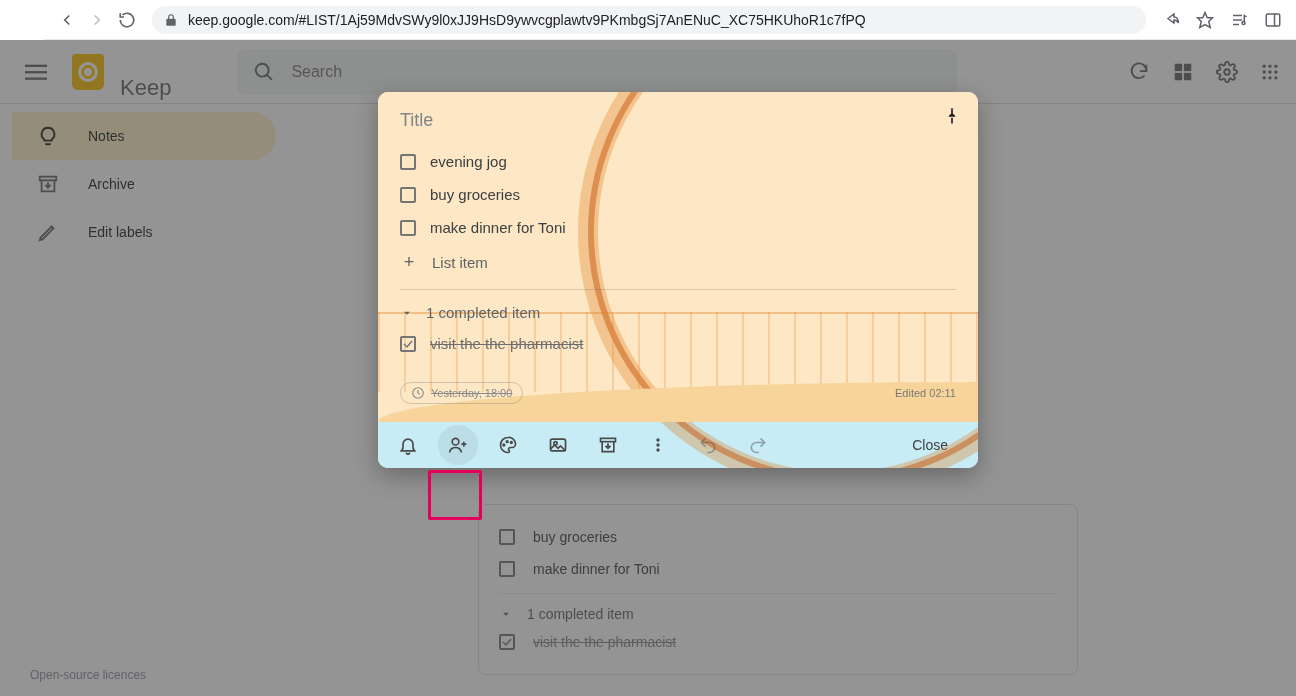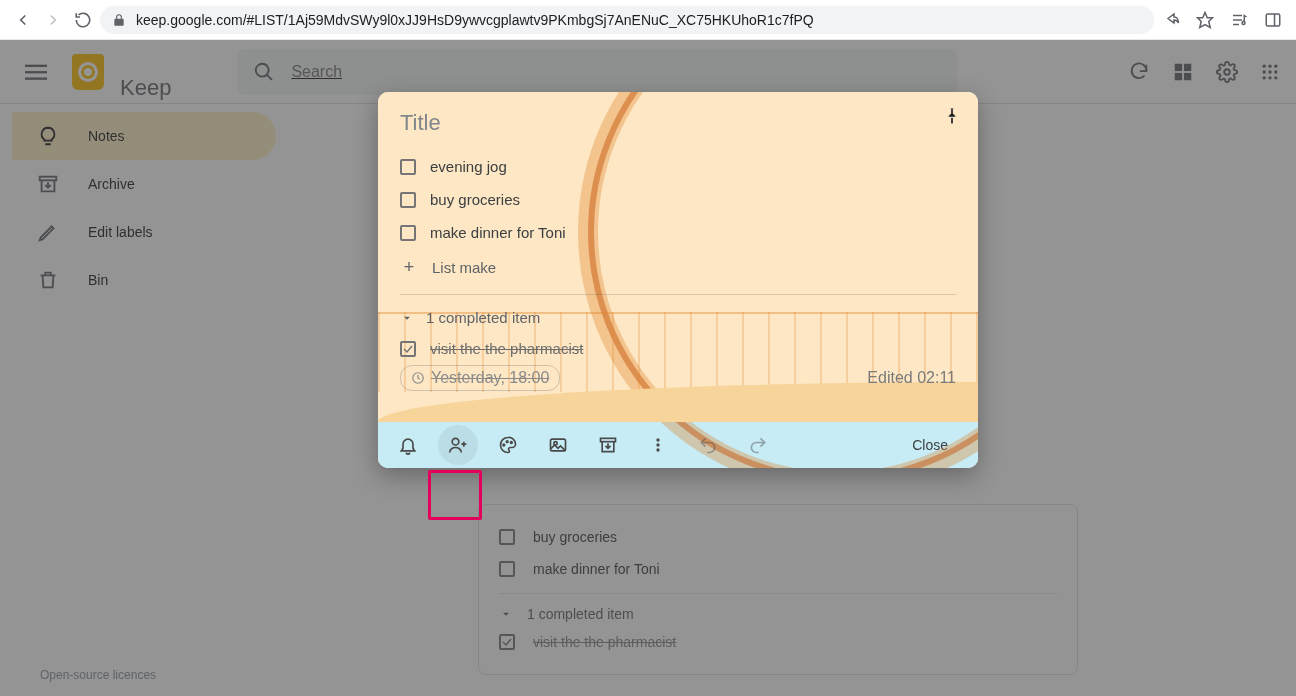--- a/index.html
+++ b/index.html
@@ -1,42 +1,42 @@
 <!DOCTYPE html>
 <html><head>
 <meta charset="utf-8">
 <style>
   * { box-sizing: border-box; margin: 0; padding: 0; font-family: Arial, Helvetica, sans-serif; }
   html, body { width: 1296px; height: 696px; overflow: hidden; background: #fff; }
   svg { display: block; }
 
   
-  .chrome { height: 40px; display: flex; align-items: center; padding: 0 8px; gap: 8px; background: #fff; border-bottom: 1px solid #e8e8e8; }
+  .chrome { height: 40px; display: flex; align-items: center; padding: 0 8px; gap: 16px; background: #fff; border-bottom: 1px solid #e8e8e8; margin-left: 44px; }
   .chrome .nav { display: flex; gap: 12px; align-items: center; color: #5f6368; padding-left: 6px; }
   .addr { flex: 1; height: 28px; background: #f1f3f4; border-radius: 14px; display: flex; align-items: center; padding: 0 12px; gap: 10px; color: #202124; font-size: 14px; }
   .addr .lock { color: #5f6368; }
   .chrome .right { display: flex; gap: 16px; align-items: center; color: #5f6368; padding-right: 6px; }
 
   
   .app-header { height: 64px; display: flex; align-items: center; padding: 0 16px; gap: 16px; border-bottom: 1px solid #dadce0; }
   .hamburger { width: 40px; height: 40px; display:flex; align-items:center; justify-content:center; color:#5f6368; }
   .logo { width: 32px; height: 36px; background:#fbbc04; border-radius:4px 4px 6px 6px; position:relative; display:flex; align-items:center; justify-content:center; }
   .logo::after { content:""; width:14px; height:14px; background:#fff; border-radius:50%; border:3px solid #fff; box-shadow: inset 0 0 0 3px #fbbc04; }
   .app-name { font-size: 22px; color: #5f6368; margin-top: 32px; }
   .search { flex: 0 0 720px; margin-left: 50px; height: 46px; background: #f1f3f4; border-radius: 8px; display:flex; align-items:center; padding: 0 16px; gap: 16px; color:#5f6368; }
-  .search input { border:none; background:transparent; font-size:16px; outline:none; flex:1; color:#202124;text-decoration:underline; }
+  .search input { border:none; background:transparent; font-size:16px; outline:none; flex:1; color:#202124; }
   .header-actions { margin-left:auto; display:flex; gap: 22px; align-items:center; color:#5f6368; }
 
   .layout { display:flex; height: calc(696px - 40px - 64px); padding-left: 12px; }
   .sidebar { width: 280px; padding-top: 8px; }
   .side-item { height: 48px; display:flex; align-items:center; padding-left: 24px; gap: 28px; color:#202124; font-size:14px; border-radius: 0 24px 24px 0; margin-right: 16px;}
   .side-item.active { background:#feefc3; }
   .side-item .ic { color:#5f6368; width:24px; display:flex; justify-content:center;}
   .side-item.active .ic { color:#202124; }
-  .footer-link { position:absolute; left: 40px; bottom: 14px; font-size:12px; color:#5f6368;text-align:center;}
+  .footer-link { position:absolute; left: 30px; bottom: 14px; font-size:12px; color:#5f6368;text-align:center;}
 
   .main { flex:1; position:relative; padding-top: 8px; }
   .pinned-label { position:absolute; top: 0; left: 192px; font-size:11px; letter-spacing: 0.8px; color:#5f6368; text-transform:uppercase;}
 
   
   .bg-card { position:absolute; left: 186px; top: 400px; width: 600px; background:#fff; border:1px solid #e0e0e0; border-radius: 8px; padding: 16px 20px; color:#202124;}
   .bg-card .row { display:flex; align-items:center; gap: 18px; padding: 8px 0; font-size:14px; color:#3c4043;}
   .bg-card .cbox { width:16px; height:16px; border:2px solid #757575; border-radius:2px; flex-shrink:0; display:flex;align-items:center;justify-content:center;}
   .bg-card .strike { text-decoration: line-through; color:#80868b;}
   .bg-card hr { border:none; border-top:1px solid #e8e8e8; margin:8px 0;}
@@ -46,33 +46,33 @@
   .overlay { position:absolute; inset:0; top:40px; background: rgba(60,60,60,0.55); }
 
   .modal { position:absolute; left: 378px; top: 92px; width: 600px; border-radius: 10px; overflow:hidden; box-shadow: 0 8px 24px rgba(0,0,0,.3); background:#fff;}
   .modal-body { position:relative; padding: 18px 22px 14px; min-height: 330px; background: linear-gradient(#fde7c4,#fde7c4); }
   
   .coaster-ring { position:absolute; right:-120px; top:-120px; width:520px; height:520px; border: 20px solid rgba(224,132,40,0.35); border-radius:50%; }
   .coaster-ring2 { position:absolute; right:-110px; top:-110px; width:500px; height:500px; border: 6px solid rgba(200,90,20,0.5); border-radius:50%; }
   .track { position:absolute; left:0; bottom:30px; width:100%; height:80px; background: repeating-linear-gradient(90deg, rgba(224,132,40,0.25) 0 2px, transparent 2px 26px); border-top: 2px solid rgba(224,132,40,0.4); }
   .dune { position:absolute; left:0; bottom:0; width:100%; height:40px; background:#f7d59a; border-top-left-radius: 100% 40px; }
 
-  .modal-title { position:relative; z-index:2; font-size: 22px; color:#80868b; margin-bottom: 14px;}
+  .modal-title { position:relative; z-index:2; font-size: 18px; color:#80868b; margin-bottom: 14px;}
   .pin { position:absolute; right: 16px; top: 14px; z-index:2; color:#202124;}
   .mlist { position:relative; z-index:2; }
   .mrow { display:flex; align-items:center; gap: 14px; padding: 8px 0; font-size:15px; color:#3c4043;}
   .mrow .cbox { width:16px; height:16px; border:2px solid #757575; border-radius:2px; flex-shrink:0; display:flex;align-items:center;justify-content:center;}
   .mrow.add { color:#5f6368; }
   .mrow.add .plus { width:18px; text-align:center; color:#5f6368; font-size:18px;}
   .msep { border:none; border-top:1px solid rgba(100,100,100,0.25); margin: 8px 0;}
   .mcomp { display:flex; align-items:center; gap: 12px; color:#5f6368; font-size:15px; padding: 6px 0;}
   .mdone .cbox { background: transparent; }
   .mdone .cbox svg { color:#757575; }
   .mdone span.t { text-decoration: line-through; color:#6d6d6d;}
-  .meta { position:relative; z-index:2; display:flex; justify-content:space-between; align-items:center; font-size:16px; color:#7a7a7a;}
+  .meta { position:relative; z-index:2; display:flex; justify-content:space-between; align-items:center; margin-top: 22px; font-size:11px; color:#7a7a7a;}
   .chip { display:inline-flex; align-items:center; gap:6px; border:1px solid rgba(120,120,120,.35); padding: 3px 10px; border-radius: 12px; text-decoration: line-through; color:#8a8a8a;}
 
   .modal-toolbar { height: 46px; background:#c7ecf5; display:flex; align-items:center; padding: 0 10px; gap: 10px;}
   .tbtn { width:40px; height:40px; display:flex; align-items:center; justify-content:center; color:#4a4a4a; border-radius:50%;}
   .tbtn.hover { background: rgba(0,0,0,0.06); }
   .tbtn svg { width:20px; height:20px; }
   .close-btn { margin-left:auto; padding: 8px 20px; font-size:14px; color:#3c4043; border-radius:4px;}
   .highlight-box { position:absolute; border:3px solid #e4005a; border-radius:2px; pointer-events:none;}
 </style>
 </head>
@@ -209,28 +209,20 @@
       <span>Archive</span>
     </div>
     <div class="side-item">
       <span class="ic">
           <svg width="22" height="22" viewBox="0 0 24 24" fill="none" stroke="currentColor" stroke-width="2">
             <path d="M3 21l3-1 12-12-2-2L4 18zM15 5l2 2"></path>
           </svg>
         </span>
       <span>Edit labels</span>
     </div>
-    <div class="side-item">
-      <span class="ic">
-          <svg width="22" height="22" viewBox="0 0 24 24" fill="none" stroke="currentColor" stroke-width="2">
-            <path d="M4 7h16M9 7V4h6v3M6 7l1 13h10l1-13"></path>
-          </svg>
-        </span>
-      <span>Bin</span>
-    </div>
   </div>
 
   <div class="main">
     <div class="pinned-label">PINNED</div>
 
     <div class="bg-card">
       <div class="row">
           <div class="cbox"></div>
           <span>buy groceries</span>
         </div>
@@ -281,21 +273,21 @@
       <div class="mrow">
           <div class="cbox"></div>
           <span>buy groceries</span>
         </div>
       <div class="mrow">
           <div class="cbox"></div>
           <span>make dinner for Toni</span>
         </div>
       <div class="mrow add">
           <span class="plus">+</span>
-          <span>List make</span>
+          <span>List item</span>
         </div>
       <hr class="msep">
       <div class="mcomp">
           <svg width="14" height="14" viewBox="0 0 24 24" fill="#5f6368">
             <path d="M7 10l5 5 5-5z"></path>
           </svg>
           <span>1 completed item</span>
         </div>
       <div class="mrow mdone">
           <div class="cbox">

